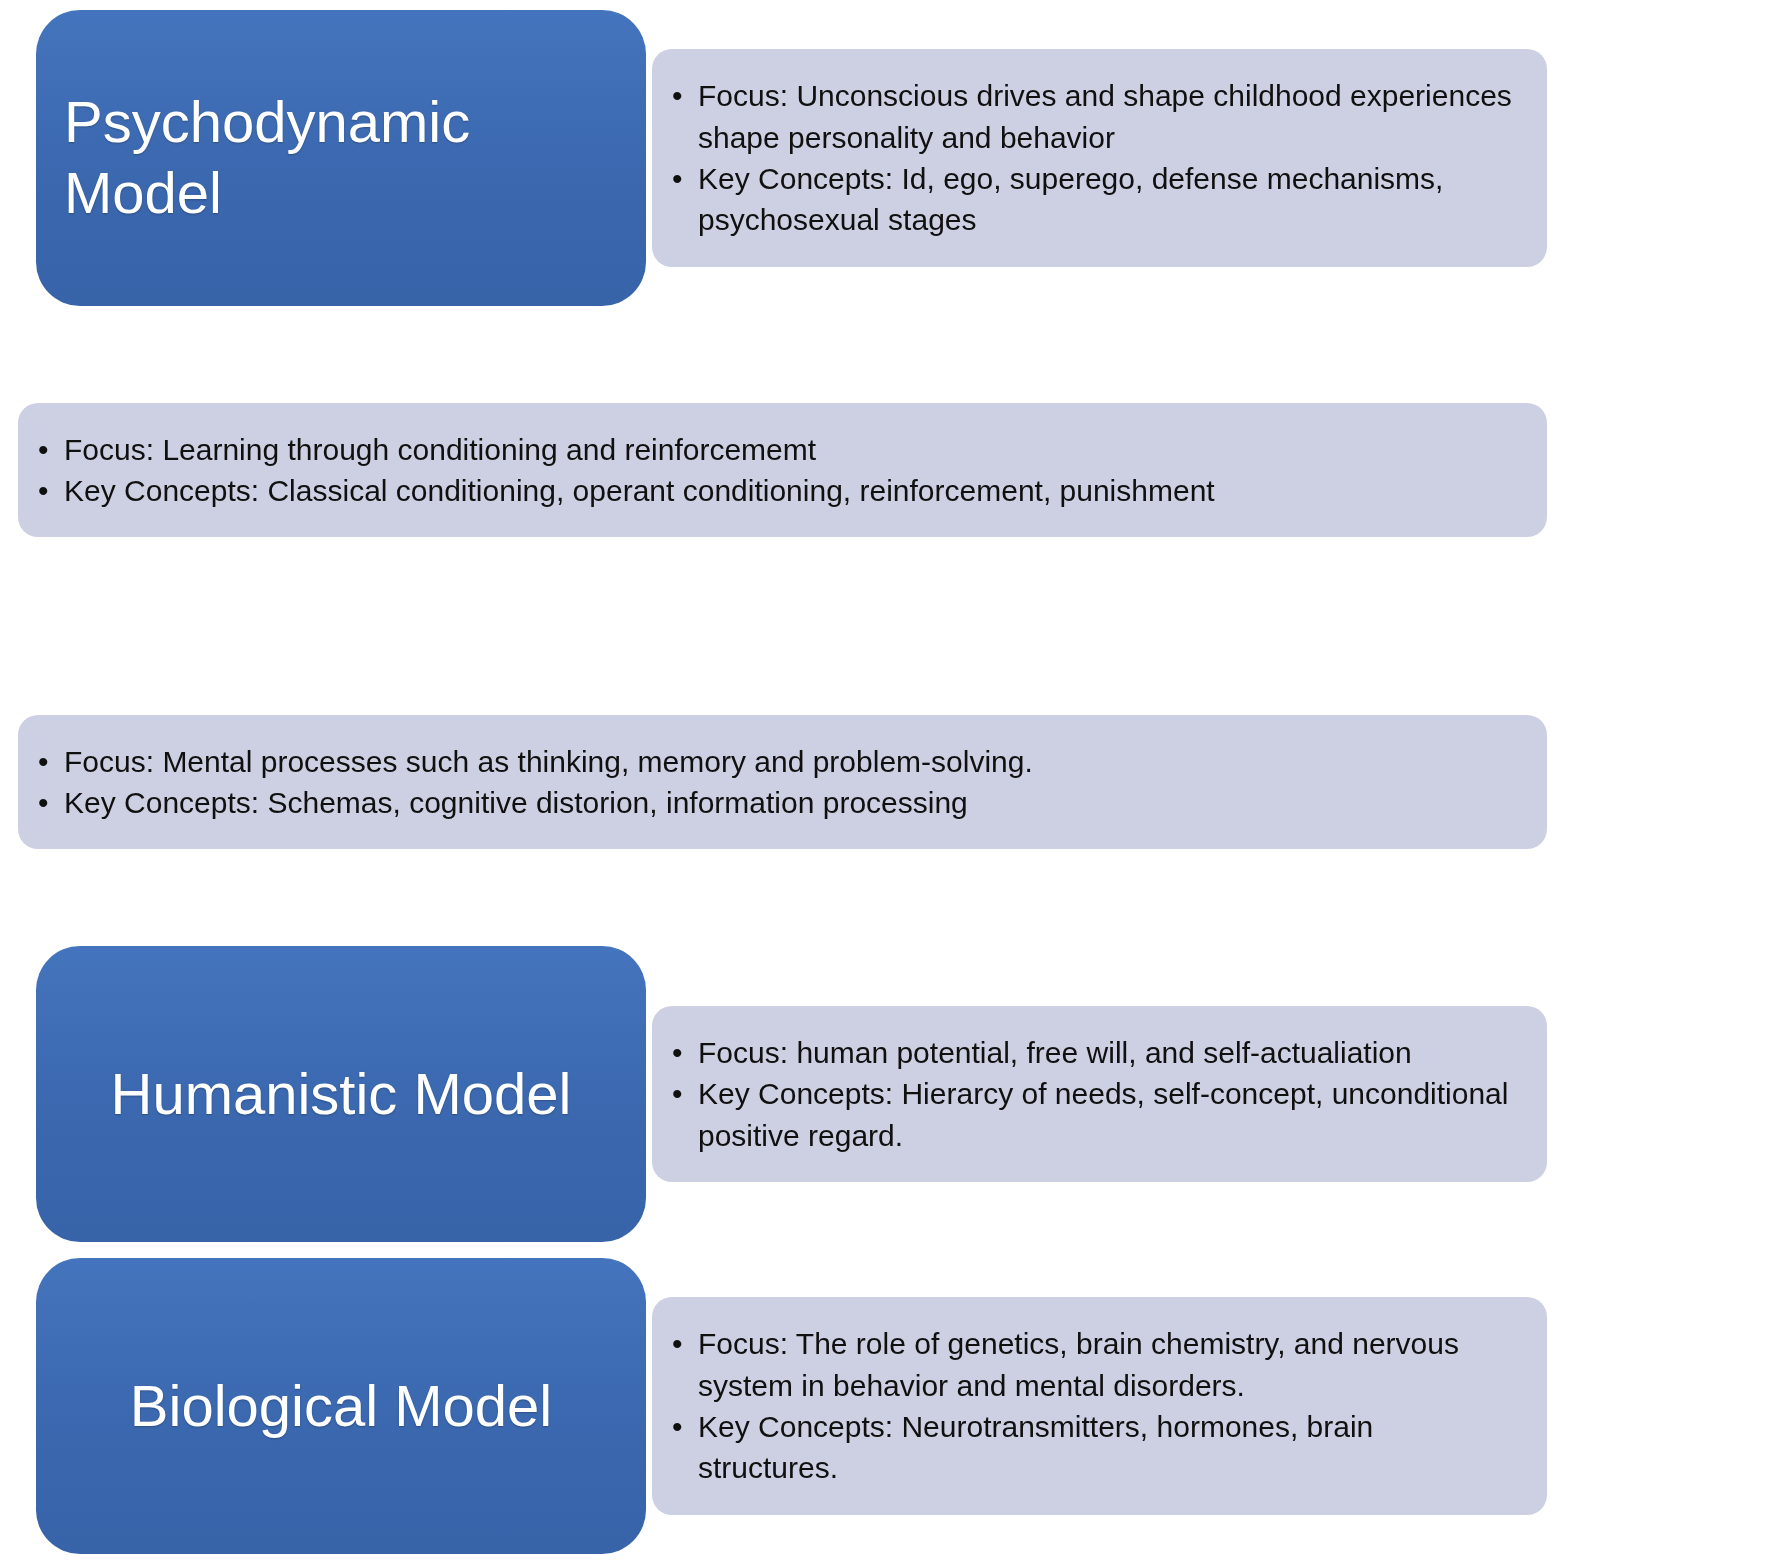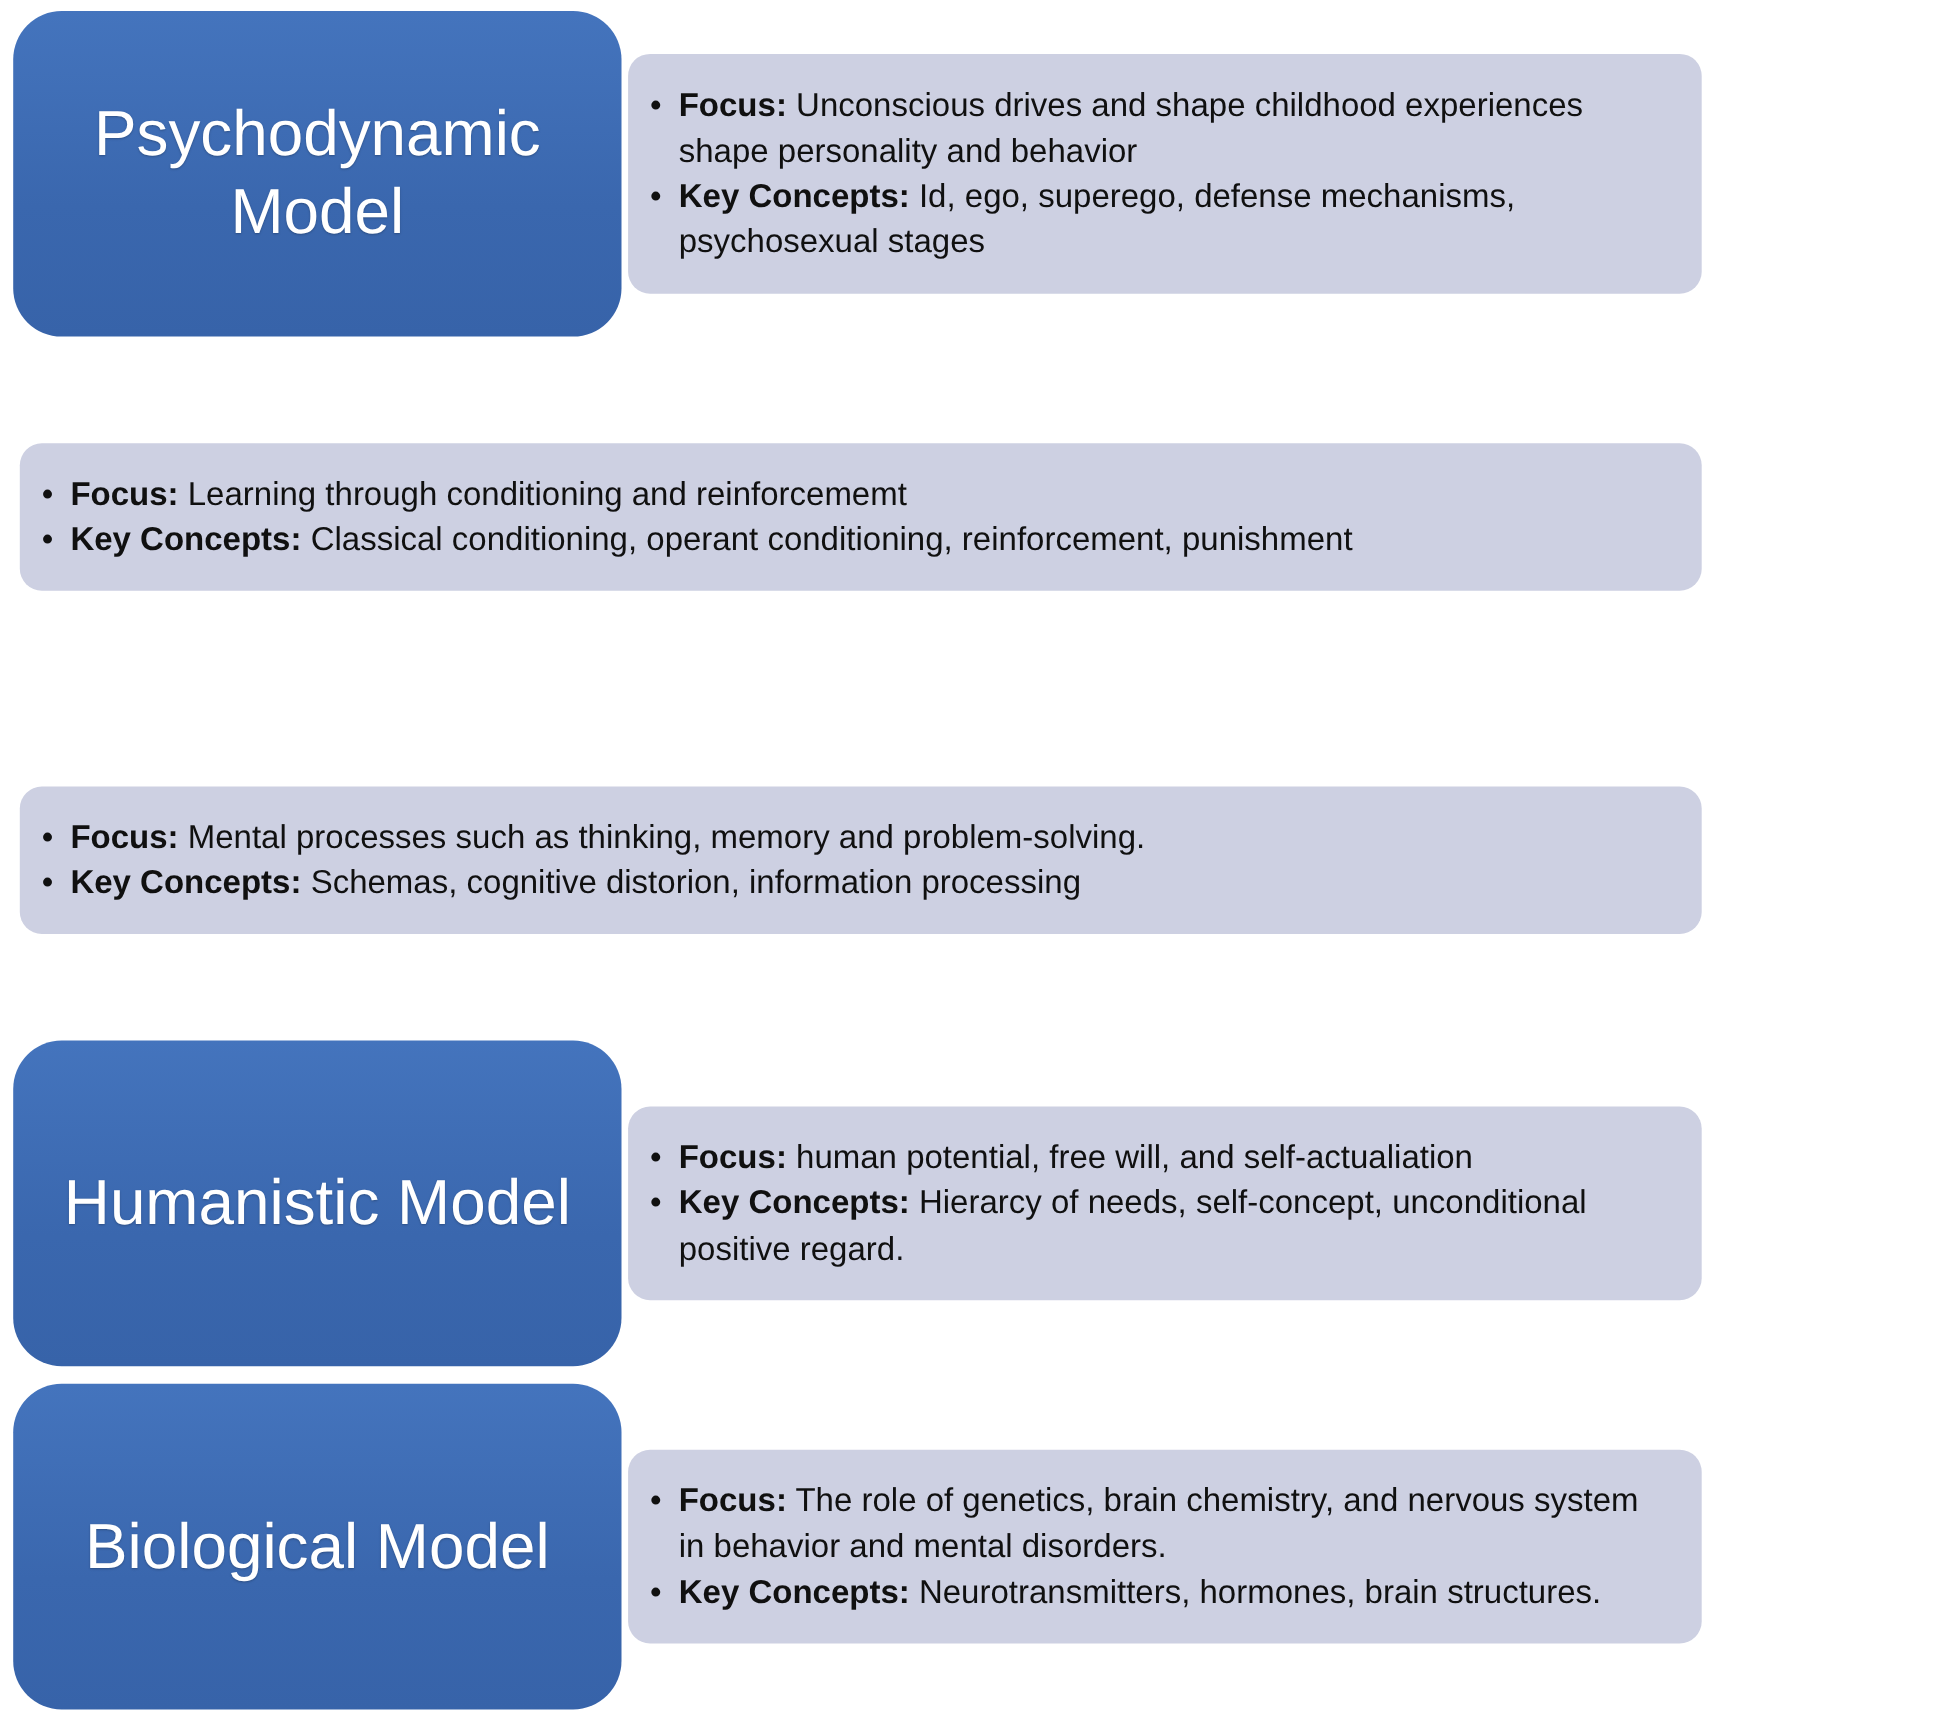--- a/index.html
+++ b/index.html
@@ -17,34 +17,35 @@
     padding-top: 10px;
   }
   .row {
     display: flex;
     height: 296px;
     margin: 0 0 16px 12px;
     width: 1535px;
   }
   .title-box {
     flex: none;
-    width: 553px;
+    width: 610px;
     height: 100%;
     box-sizing: border-box;
     border-radius: 44px;
     background: linear-gradient(180deg, #4474bd 0%, #3a67ae 60%, #3763a9 100%);
     color: #ffffff;
     display: flex;
     align-items: center;
     justify-content: center;
-    text-align: center;
+    text-align: left;
     font-size: 58px;
     line-height: 1.22;
     padding: 0 28px;
     text-shadow: 0 1px 2px rgba(0,0,0,0.25);
+    margin-left: 24px;
   }
   .detail-box {
     flex: 1;
     align-self: center;
     margin-left: 6px;
     background: #cdd0e2;
     border-radius: 20px;
     box-sizing: border-box;
     padding: 26px 34px 26px 20px;
     color: #101010;
@@ -59,21 +60,21 @@
     flex: none;
     width: 26px;
     font-size: 30px;
     line-height: 1.38;
     color: #101010;
   }
   .btext {
     flex: 1;
   }
   .btext b {
-    font-weight: bold;
+    font-weight: normal;
   }
 </style>
 </head>
 <body>
 
 <div class="canvas">
 
   <div class="row">
     <div class="title-box">
       <span>Psychodynamic Model</span>

